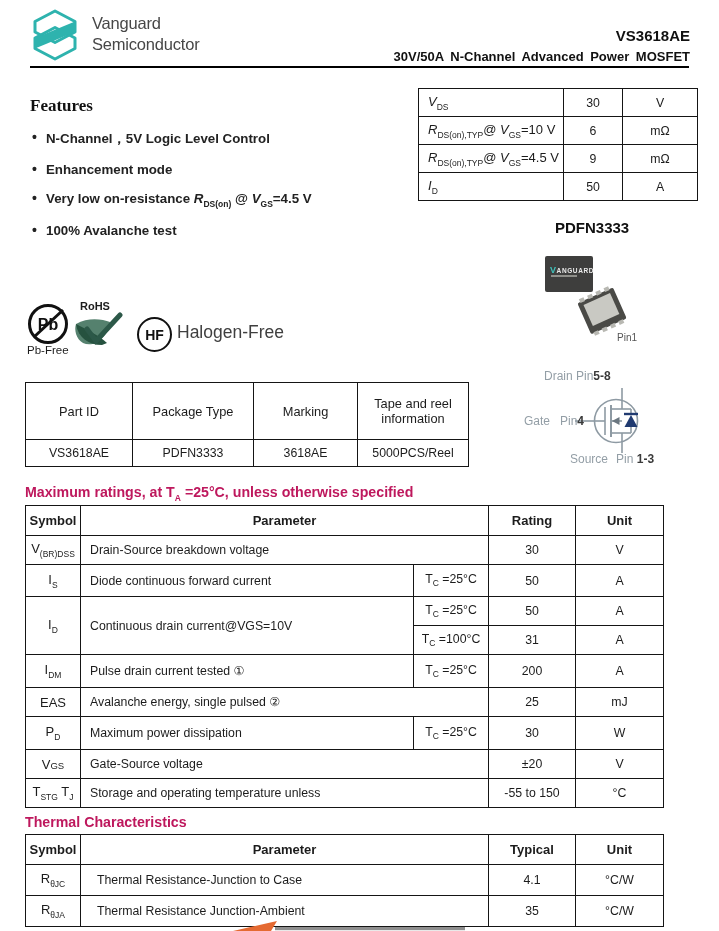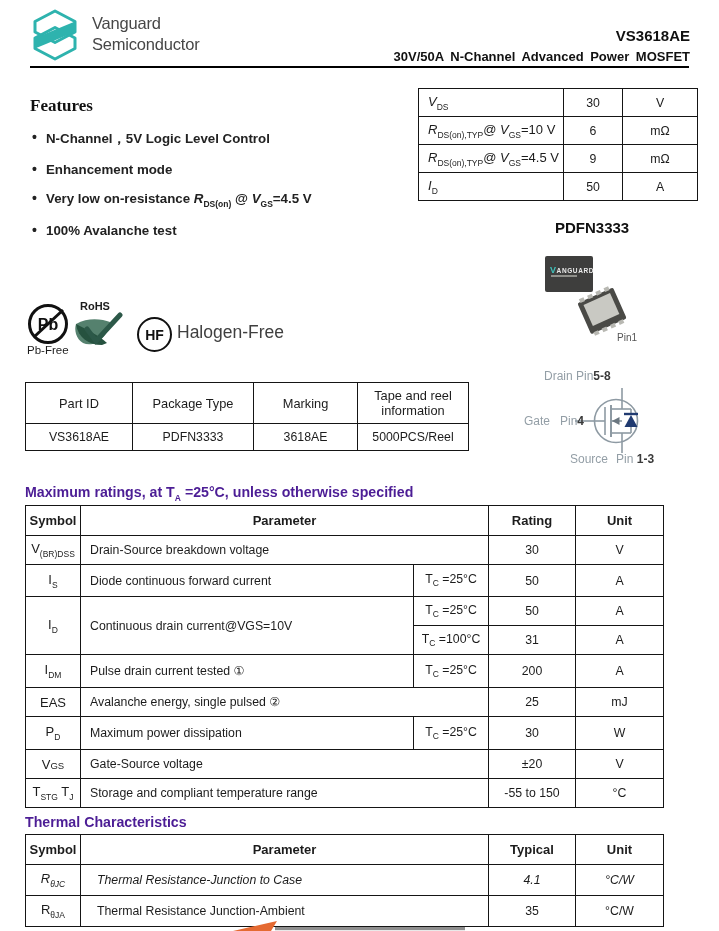--- a/index.html
+++ b/index.html
@@ -33,21 +33,21 @@
   
   .quick td{height:27px;}
   .quick .lbl{font-size:13px;}
 
   
   .order th{font-weight:normal;font-size:12.8px;}
   .order .hrow th{height:40px;}
   .order .drow td{height:26px;}
 
   
-  .sec-title{font-size:14.2px;font-weight:bold;color:#4c1d95;}
+  .sec-title{font-size:14.2px;font-weight:bold;color:#be185d;}
 
   
   .pkg-title{font-size:15px;font-weight:bold;color:#111;}
   .chip{width:48px;height:36px;background:#3e3e3d;border-radius:2px;}
   .chip-mark{position:absolute;left:5px;top:9px;font-size:6.5px;font-weight:bold;color:#eaeaea;letter-spacing:0.6px;white-space:nowrap;}
   .chip-mark .v{color:#3fc1bb;font-size:9px;}
   .chip-line{position:absolute;left:6px;top:19px;width:26px;height:2px;background:#8f8f8a;}
   .pin1{font-size:10px;color:#555;}
 
   
@@ -197,21 +197,21 @@
         <col style="width:107px">
         <col style="width:121px">
         <col style="width:104px">
         <col style="width:111px">
       </colgroup>
     <tbody>
         <tr class="hrow">
       <th class="c">Part ID</th>
       <th class="c">Package Type</th>
       <th class="c">Marking</th>
-      <th class="c" style="padding:0 8px;text-align:center;">Tape and reel information</th>
+      <th class="c" style="padding:8px 8px;text-align:center;">Tape and reel information</th>
     </tr>
     <tr class="drow">
       <td class="c">VS3618AE</td>
       <td class="c">PDFN3333</td>
       <td class="c">3618AE</td>
       <td class="c">5000PCS/Reel</td>
     </tr>
   </tbody>
     </table>
 
@@ -279,21 +279,21 @@
       <td class="c">W</td>
     </tr>
     <tr style="height:29px;">
       <td class="sym-cell"><span>V</span><span class="small-caps">GS</span></td>
       <td class="pl" colspan="2">Gate-Source voltage</td>
       <td class="c">±20</td>
       <td class="c">V</td>
     </tr>
     <tr style="height:29px;">
       <td class="sym-cell"><span>T</span><span class="sub">STG</span> <span>T</span><span class="sub">J</span></td>
-      <td class="pl" colspan="2">Storage and compliant temperature range</td>
+      <td class="pl" colspan="2">Storage and operating temperature unless</td>
       <td class="c">-55 to 150</td>
       <td class="c">°C</td>
     </tr>
   </tbody>
     </table>
 
   <div class="abs sec-title" style="left:25px;top:814px;">Thermal Characteristics</div>
   <table class="abs" style="left:25px;top:834px;width:638px;">
     <colgroup>
         <col style="width:55px">
@@ -301,21 +301,21 @@
         <col style="width:87px">
         <col style="width:88px">
       </colgroup>
     <tbody>
         <tr style="height:30px;">
       <th class="c">Symbol</th>
       <th class="c">Parameter</th>
       <th class="c">Typical</th>
       <th class="c">Unit</th>
     </tr>
-    <tr style="height:31px;font-style:italic;">
+    <tr style="height:31px;">
       <td class="sym-cell"><span>R</span><span class="sub">θJC</span></td>
       <td class="pl" style="padding-left:16px;">Thermal Resistance-Junction to Case</td>
       <td class="c">4.1</td>
       <td class="c">°C/W</td>
     </tr>
     <tr style="height:31px;">
       <td class="sym-cell"><span>R</span><span class="sub">θJA</span></td>
       <td class="pl" style="padding-left:16px;">Thermal Resistance Junction-Ambient</td>
       <td class="c">35</td>
       <td class="c">°C/W</td>

